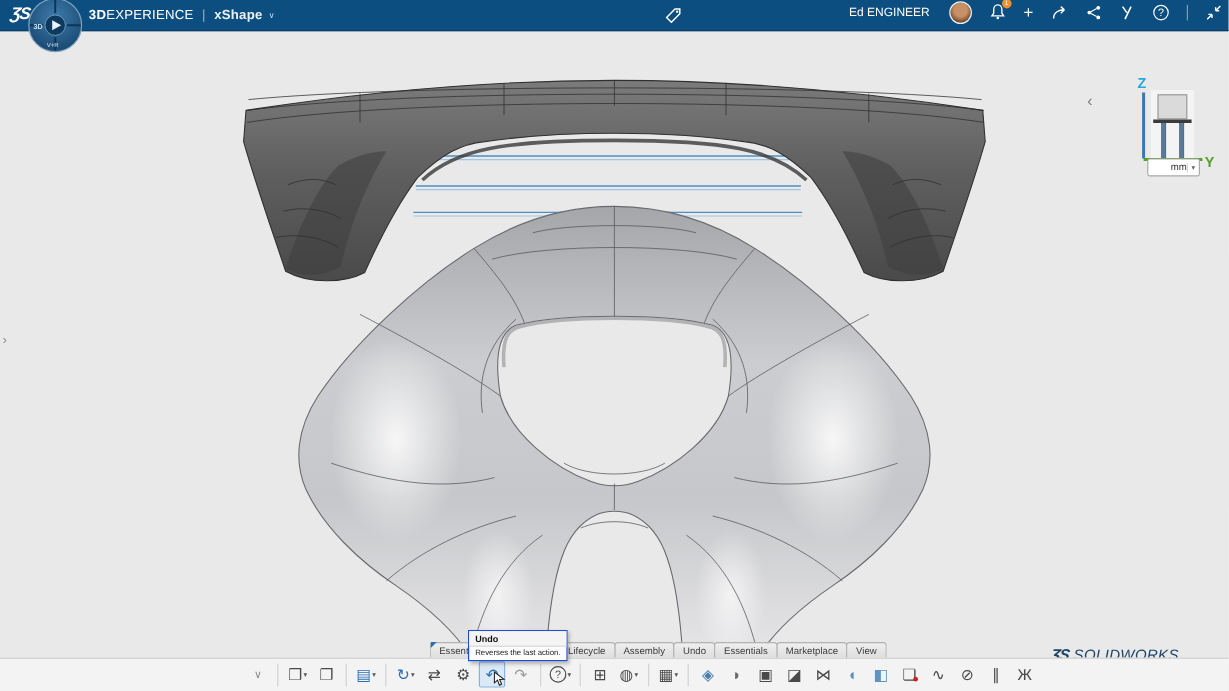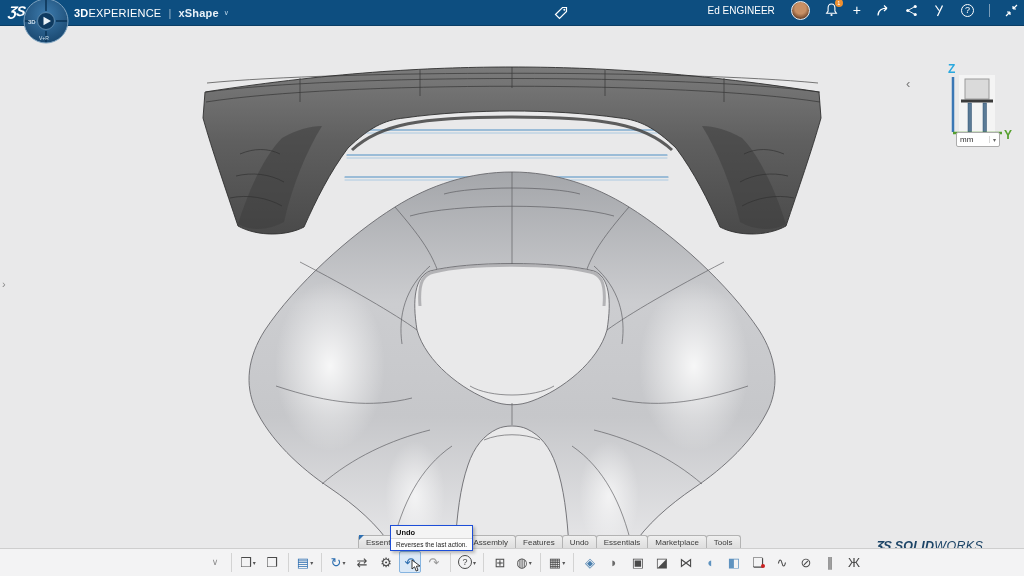--- a/index.html
+++ b/index.html
@@ -46,27 +46,27 @@
   
   .viewport { position:absolute; left:0; top:26px; width:1024px; height:521px;
               background:#e9e9ea; }
   .model-svg { position:absolute; left:0; top:0; }
   .expander-left { position:absolute; left:2px; top:252px; color:#8a8a8a; font-size:11px; }
   .collapse-right { position:absolute; left:906px; top:50px; color:#7a7a7a; font-size:13px; }
   .triad { position:absolute; left:938px; top:34px; }
   .units-box { position:absolute; left:956px; top:106px; width:44px; height:15px; background:#fff;
                border:1px solid #ababab; border-radius:2px; display:flex; align-items:center;
                font-size:8px; color:#333; padding:0 3px; }
-  .units-box .uv { flex:1; text-align:left; }
+  .units-box .uv { flex:1; text-align:right; }
   .units-box .uchev { font-size:6px; color:#666; border-left:1px solid #d8d8d8; padding-left:3px; }
 
   .sw-logo { position:absolute; left:876px; top:512px; display:flex; align-items:baseline;
              color:#1c4466; font-style:italic; }
   .sw-glyph { font-weight:bold; font-size:13px; transform:skewX(-8deg); margin-right:4px; letter-spacing:-1px; }
-  .sw-bold { font-weight:bold; font-size:12.5px; letter-spacing:.3px; }
+  .sw-bold { font-weight:normal; font-size:12.5px; letter-spacing:.3px; }
   .sw-light { font-weight:300; font-size:12.5px; letter-spacing:.3px; }
 
   
   .tabs-row { position:absolute; left:358px; top:535px; height:13px; display:flex;
               align-items:flex-end; z-index:20; }
   .tab { position:relative; height:13px; display:flex; align-items:center; padding:0 7px;
          font-size:8px; color:#3c3c3c; background:linear-gradient(#efefef,#dedede);
          border:1px solid #b3b3b3; border-bottom:none; border-radius:3px 3px 0 0;
          margin-right:-1px; white-space:nowrap; }
   .tab.active { background:#fff; height:14px; z-index:2; }
@@ -303,36 +303,36 @@
 
   <div class="tabs-row" id="tabs">
       <div class="tab">
         <span class="tab-pin"></span>
         <span>Essentials</span>
       </div>
       <div class="tab active">
         <span>Subdivision</span>
       </div>
       <div class="tab">
+        <span>Lifecycle</span>
+      </div>
+      <div class="tab">
         <span>Assembly</span>
       </div>
       <div class="tab">
-        <span>Features</span>
-      </div>
-      <div class="tab">
         <span>Undo</span>
       </div>
       <div class="tab">
         <span>Essentials</span>
       </div>
       <div class="tab">
         <span>Marketplace</span>
       </div>
       <div class="tab">
-        <span>Tools</span>
+        <span>View</span>
       </div>
     </div>
 
   <div class="tooltip">
     <div class="tt-title">Undo</div>
     <div class="tt-desc">Reverses the last action.</div>
   </div>
 
   <div class="toolstrip">
     <div class="tool-row" id="tool-row">

